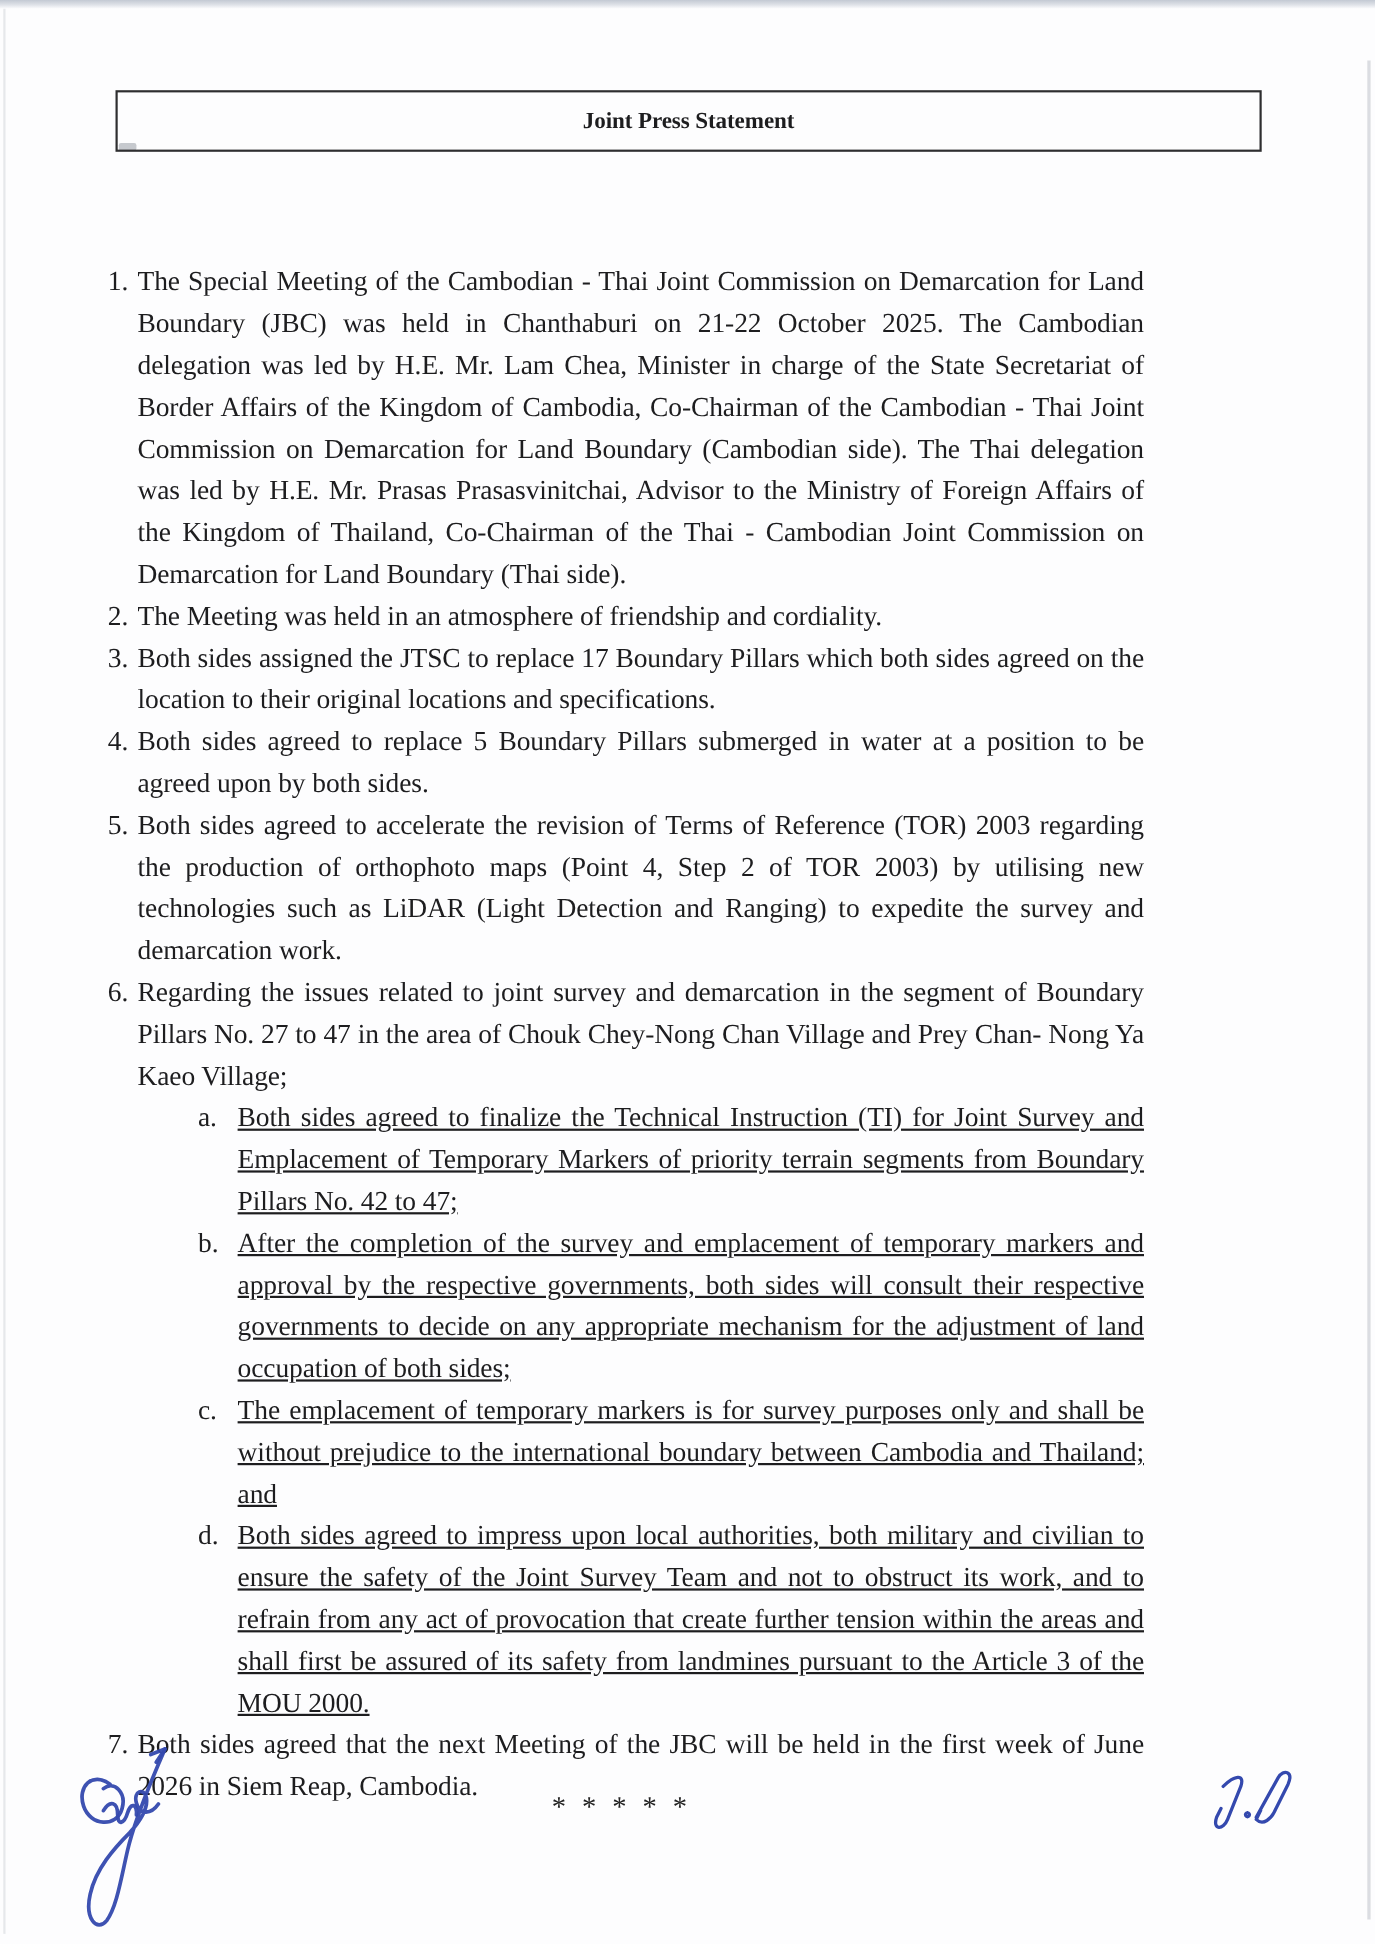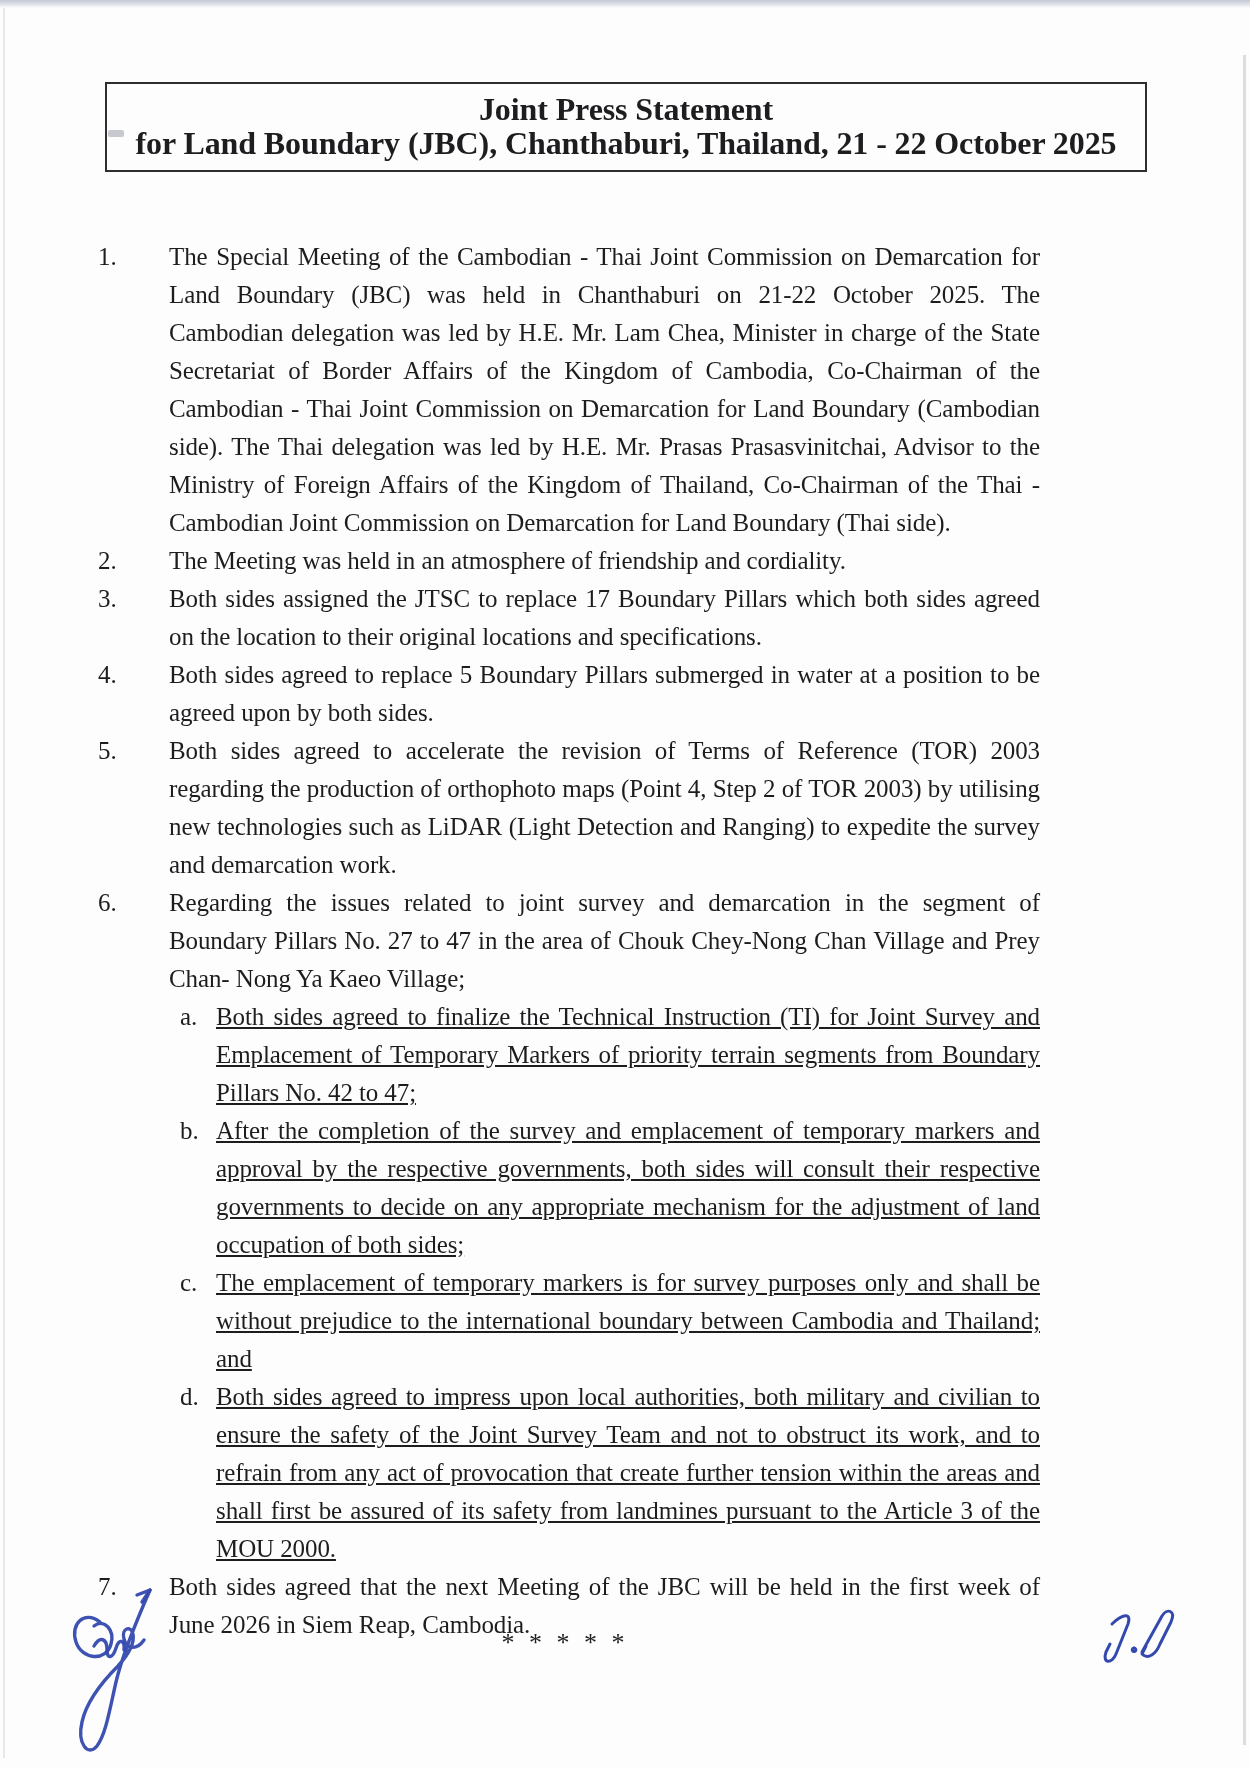--- a/index.html
+++ b/index.html
@@ -32,38 +32,38 @@
   
   .title-box {
     position:absolute; left:105px; top:82px; width:1042px;
     border:2px solid #2e2e30;
     box-sizing:border-box;
     padding:8px 10px 10px 10px;
     text-align:center;
   }
   .title-line {
     font-weight:bold;
-    font-size:32px;
+    font-size:21px;
     line-height:34px;
     letter-spacing:-0.1px;
     white-space:nowrap;
   }
 
   
   .doc-body {
     position:absolute; left:90px; top:238px; width:950px;
     font-size:25px; line-height:38px; letter-spacing:-0.1px;
   }
   .item-row { display:flex; }
   .item-row .marker {
     flex:none; width:27px; padding-left:8px;
     text-align:left;
   }
   .item-row .itext {
-    flex:1; text-align:justify;margin-left:44px;
+    flex:1; text-align:justify;
   }
   .subitem-row { display:flex; margin-left:88px; }
   .subitem-row .marker {
     flex:none; width:36px; padding-left:2px;
   }
   .subitem-row .itext { flex:1; text-align:justify;text-decoration:underline; }
 
   .stars {
     position:absolute; left:90px; top:1628px; width:950px;
     text-align:center; font-size:26px; letter-spacing:4px;
@@ -79,21 +79,20 @@
 </head>
 <body>
 
 <div class="edge-top"></div>
 <div class="edge-left"></div>
 <div class="edge-right"></div>
 <div class="smudge"></div>
 
 <div class="title-box">
   <div class="title-line">Joint Press Statement</div>
-  <div class="title-line">for Land Boundary (JBC), Chanthaburi, Thailand, 21 - 22 October 2025</div>
 </div>
 
 <div class="doc-body" id="doc-body">
     <div class="item-row">
       <span class="marker">1.</span>
       <div class="itext">The Special Meeting of the Cambodian - Thai Joint Commission on Demarcation for Land Boundary (JBC) was held in Chanthaburi on 21-22 October 2025. The Cambodian delegation was led by H.E. Mr. Lam Chea, Minister in charge of the State Secretariat of Border Affairs of the Kingdom of Cambodia, Co-Chairman of the Cambodian - Thai Joint Commission on Demarcation for Land Boundary (Cambodian side). The Thai delegation was led by H.E. Mr. Prasas Prasasvinitchai, Advisor to the Ministry of Foreign Affairs of the Kingdom of Thailand, Co-Chairman of the Thai - Cambodian Joint Commission on Demarcation for Land Boundary (Thai side).</div>
     </div>
     <div class="item-row">
       <span class="marker">2.</span>
       <div class="itext">The Meeting was held in an atmosphere of friendship and cordiality.</div>

